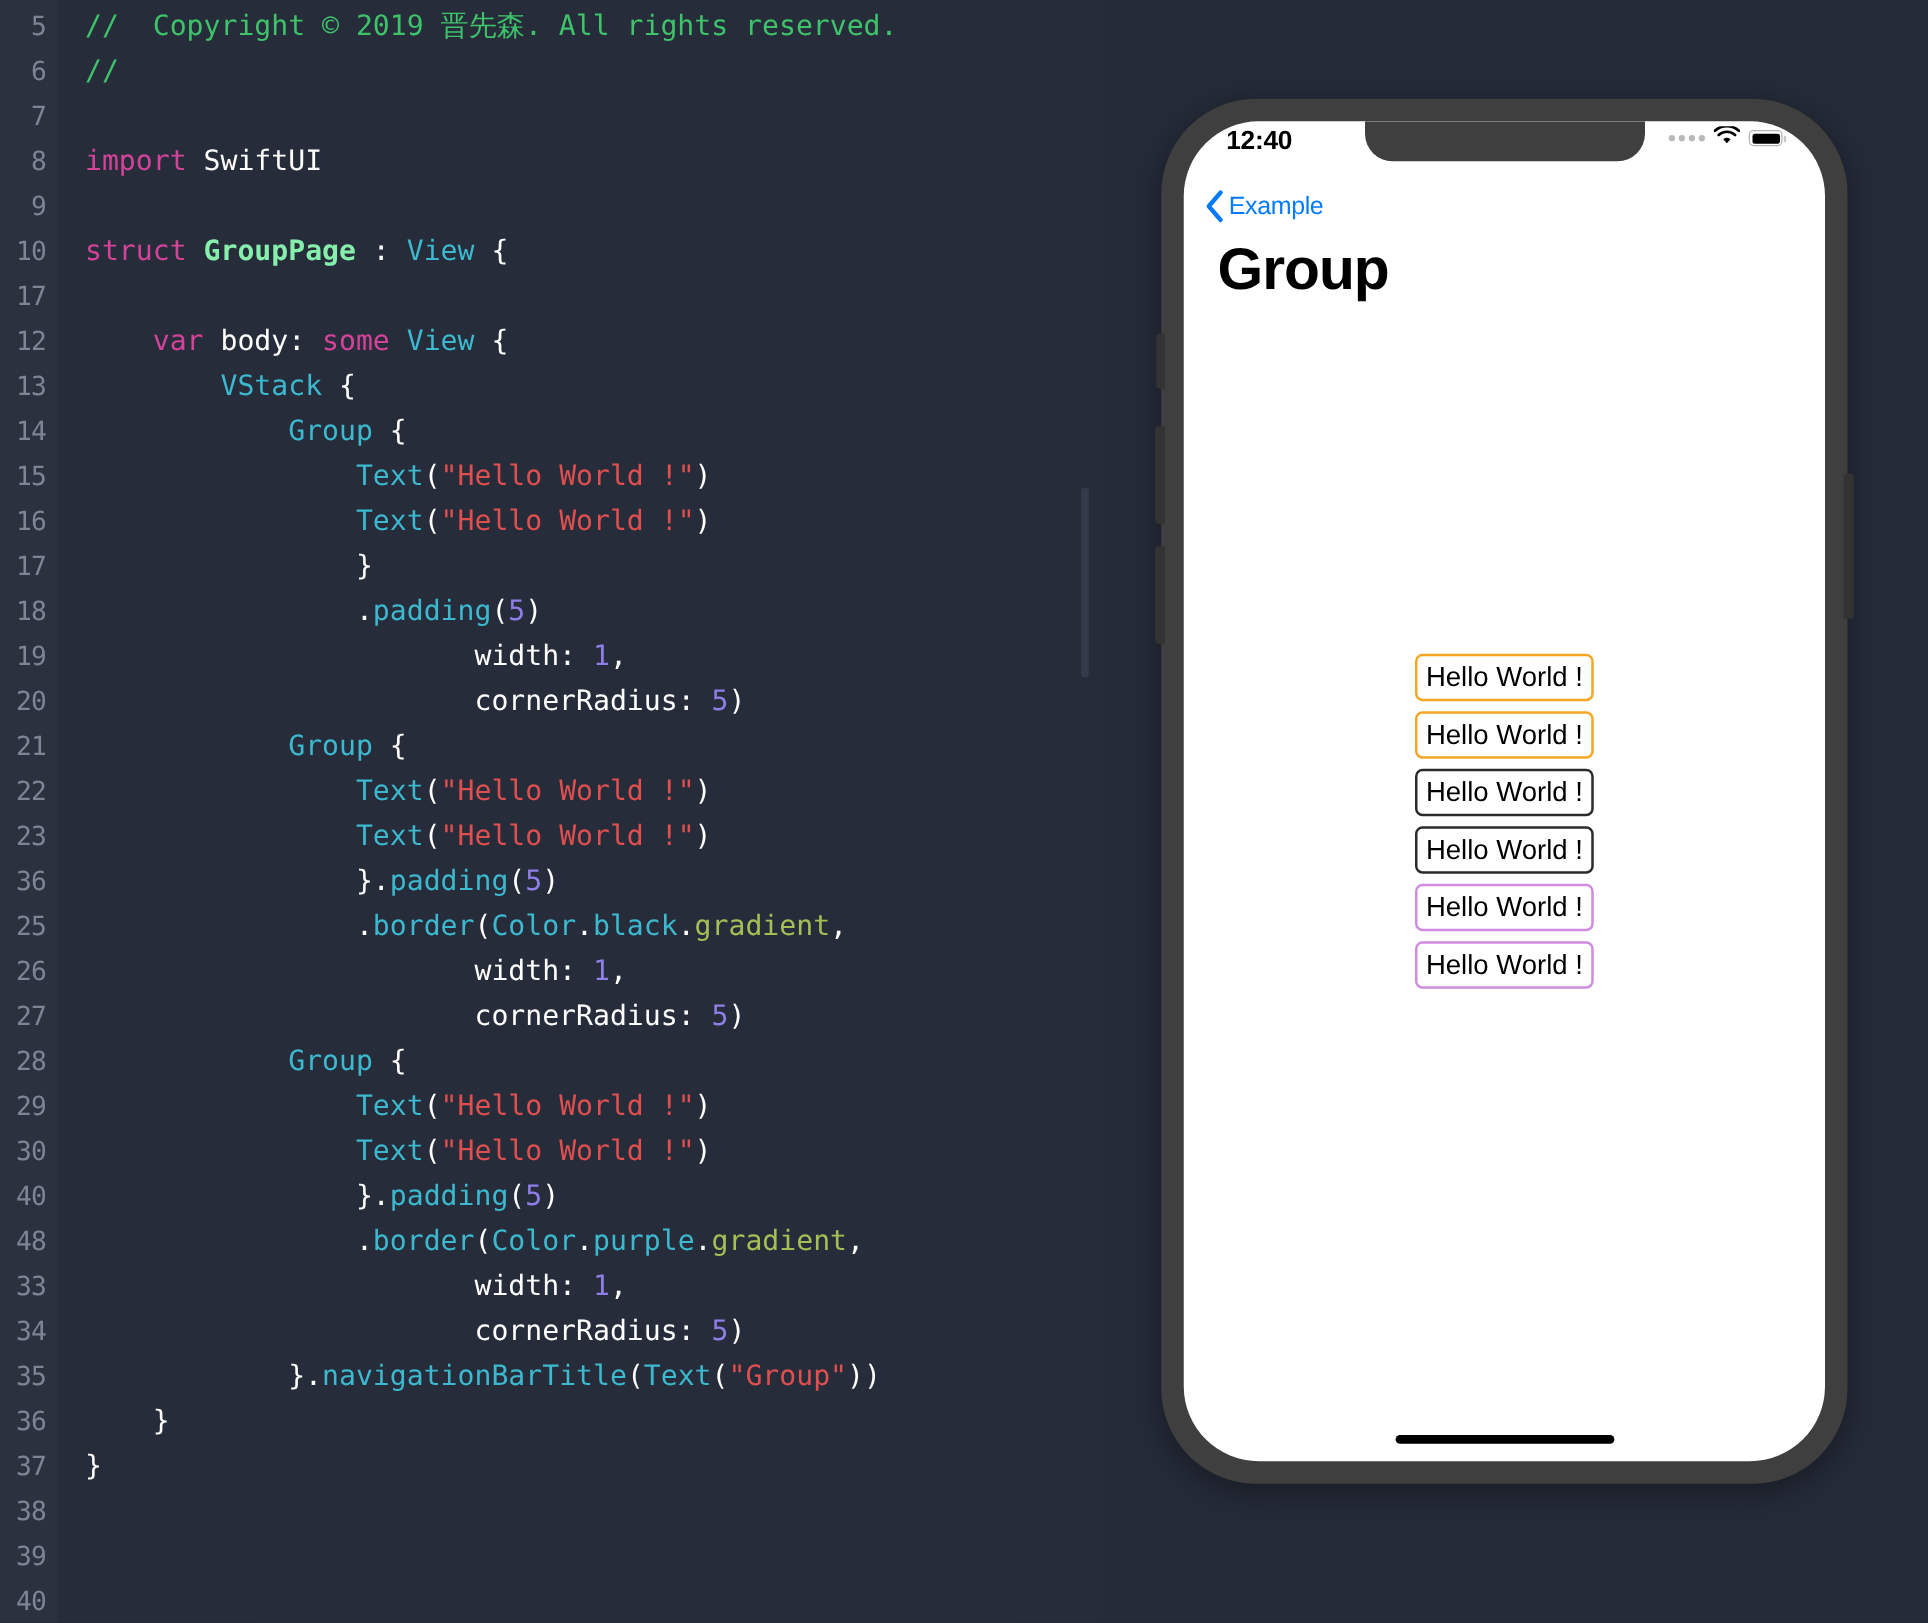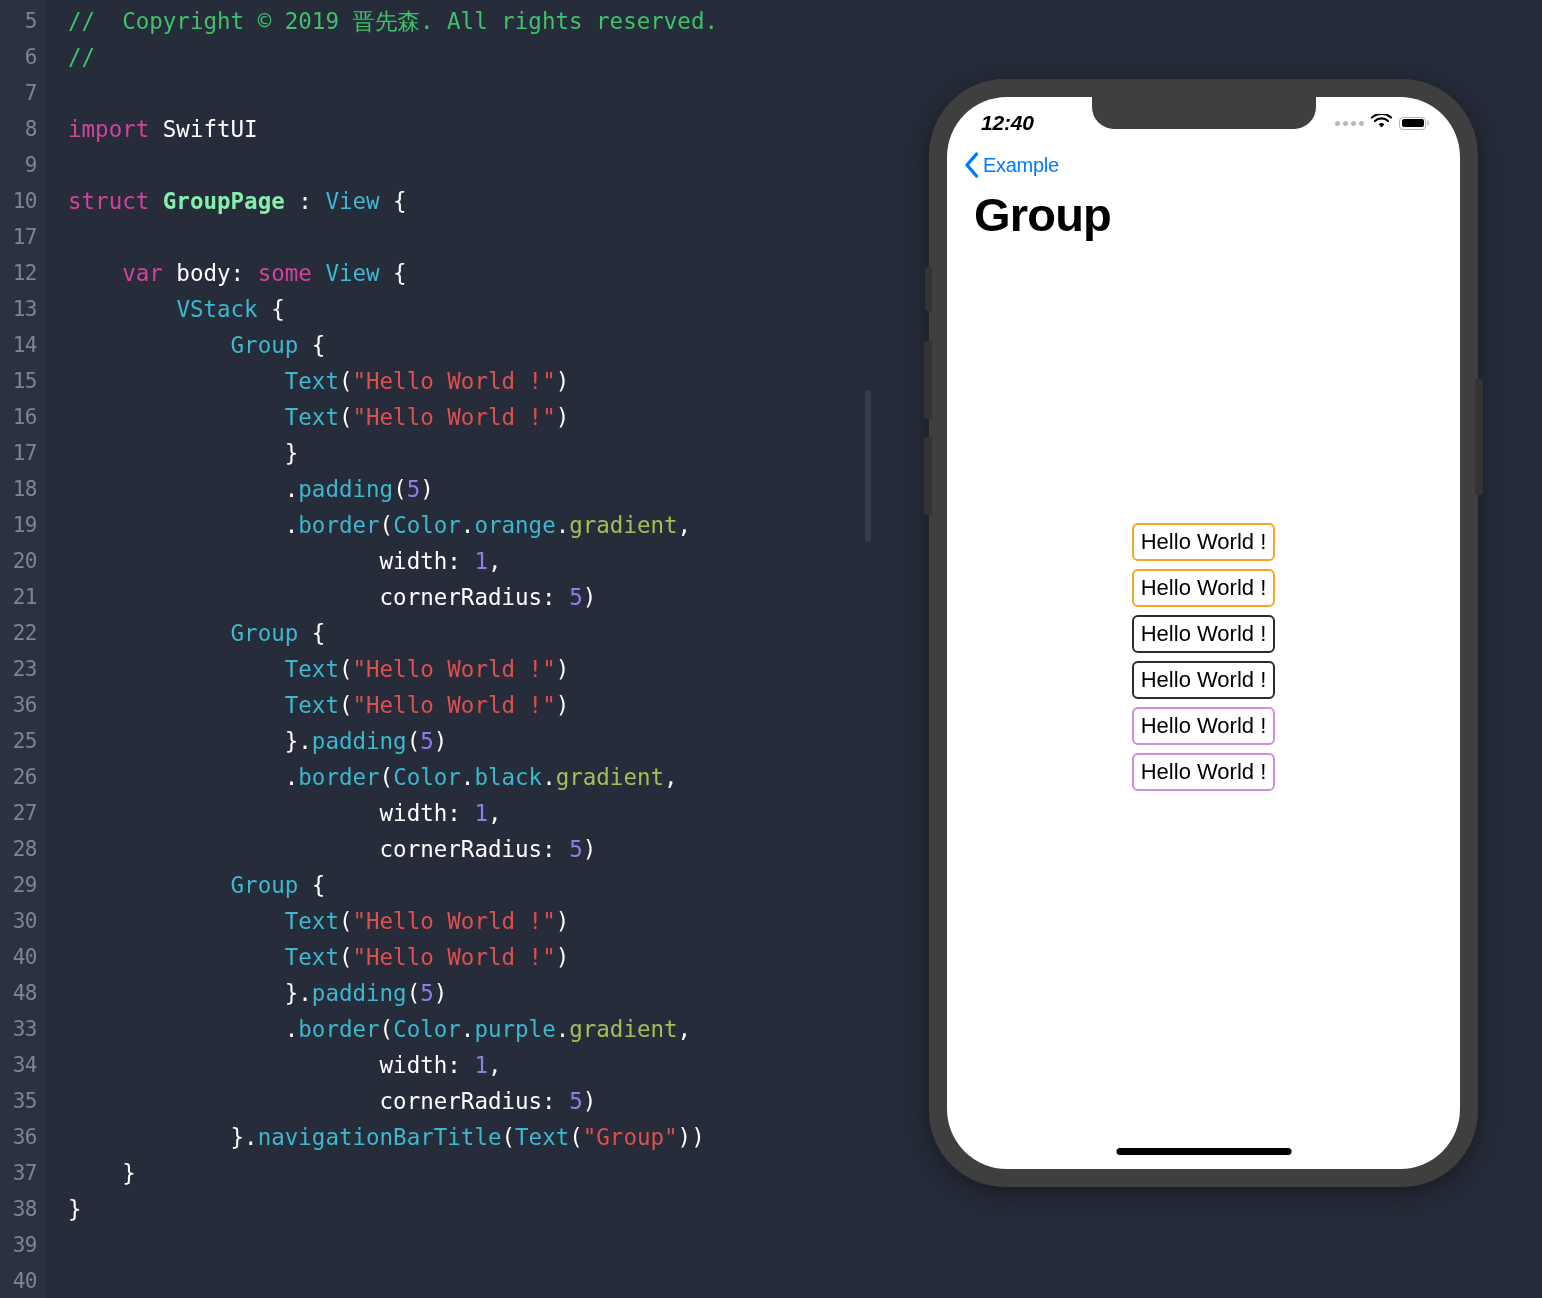--- a/index.html
+++ b/index.html
@@ -135,27 +135,26 @@
     border-radius: 0 0 22px 22px;
     z-index: 5;
   }
 
   
   #statusbar {
     position: absolute;
     top: 0; left: 0; right: 0;
     height: 48px;
     display: flex;
-    align-items: center;
+    align-items: flex-start;
     justify-content: space-between;
     padding: 0 34px 0 34px;
     box-sizing: border-box;
     z-index: 6;
     pointer-events: none;
-    font-style: italic;
   }
   #status-time {
     font-family: "Liberation Sans", sans-serif;
     font-size: 21px;
     font-weight: bold;
     color: #000;
     letter-spacing: -0.2px;
     margin-top: 4px;
   }
   #status-right {
@@ -314,21 +313,20 @@
         <div class="cline">&nbsp;</div>
         <div class="cline"><span class="kw">struct</span><span class="pun"> </span><span class="typb">GroupPage</span><span class="pun"> : </span><span class="typ">View</span><span class="pun"> {</span></div>
         <div class="cline">&nbsp;</div>
         <div class="cline"><span class="pun">    </span><span class="kw">var</span><span class="pun"> body: </span><span class="kw">some</span><span class="pun"> </span><span class="typ">View</span><span class="pun"> {</span></div>
         <div class="cline"><span class="pun">        </span><span class="typ">VStack</span><span class="pun"> {</span></div>
         <div class="cline"><span class="pun">            </span><span class="typ">Group</span><span class="pun"> {</span></div>
         <div class="cline"><span class="pun">                </span><span class="typ">Text</span><span class="pun">(</span><span class="str">"Hello World !"</span><span class="pun">)</span></div>
         <div class="cline"><span class="pun">                </span><span class="typ">Text</span><span class="pun">(</span><span class="str">"Hello World !"</span><span class="pun">)</span></div>
         <div class="cline"><span class="pun">                }</span></div>
         <div class="cline"><span class="pun">                .</span><span class="prop">padding</span><span class="pun">(</span><span class="num">5</span><span class="pun">)</span></div>
-        <div class="cline"><span class="pun">                .</span><span class="prop">border</span><span class="pun">(</span><span class="typ">Color</span><span class="pun">.</span><span class="typ">orange</span><span class="pun">.</span><span class="grad">gradient</span><span class="pun">,</span></div>
         <div class="cline"><span class="pun">                       width: </span><span class="num">1</span><span class="pun">,</span></div>
         <div class="cline"><span class="pun">                       cornerRadius: </span><span class="num">5</span><span class="pun">)</span></div>
         <div class="cline"><span class="pun">            </span><span class="typ">Group</span><span class="pun"> {</span></div>
         <div class="cline"><span class="pun">                </span><span class="typ">Text</span><span class="pun">(</span><span class="str">"Hello World !"</span><span class="pun">)</span></div>
         <div class="cline"><span class="pun">                </span><span class="typ">Text</span><span class="pun">(</span><span class="str">"Hello World !"</span><span class="pun">)</span></div>
         <div class="cline"><span class="pun">                }.</span><span class="prop">padding</span><span class="pun">(</span><span class="num">5</span><span class="pun">)</span></div>
         <div class="cline"><span class="pun">                .</span><span class="prop">border</span><span class="pun">(</span><span class="typ">Color</span><span class="pun">.</span><span class="typ">black</span><span class="pun">.</span><span class="grad">gradient</span><span class="pun">,</span></div>
         <div class="cline"><span class="pun">                       width: </span><span class="num">1</span><span class="pun">,</span></div>
         <div class="cline"><span class="pun">                       cornerRadius: </span><span class="num">5</span><span class="pun">)</span></div>
         <div class="cline"><span class="pun">            </span><span class="typ">Group</span><span class="pun"> {</span></div>

